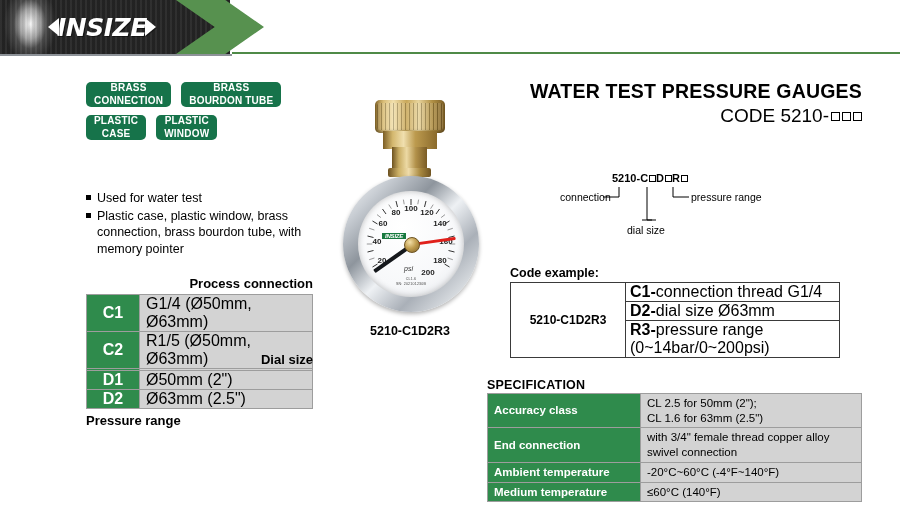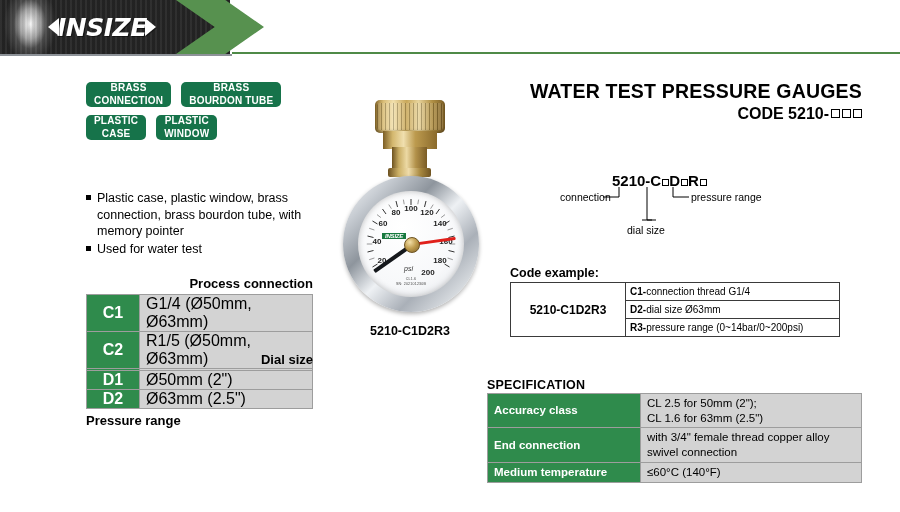--- a/index.html
+++ b/index.html
@@ -305,22 +305,22 @@
     top: 80px;
     width: 362px;
     text-align: right;
   }
   .title-main {
     font-size: 19.5px;
     font-weight: bold;
     letter-spacing: .2px;
   }
   .title-sub {
-    font-size: 16px;
-    font-weight: bold;
+    font-size: 19px;
+    font-weight: normal;
     margin-top: 2px;
   }
   .sq {
     display: inline-block;
     width: 9px; height: 9px;
     border: 1.4px solid #000;
     margin-left: 2px;
     vertical-align: 1px;
     box-sizing: border-box;
   }
@@ -330,42 +330,42 @@
     position: absolute;
     left: 560px;
     top: 172px;
     width: 300px;
     height: 62px;
     font-size: 10.5px;
   }
   .codekey-pattern {
     position: absolute;
     left: 52px; top: 0;
-    font-size: 15px;
+    font-size: 11px;
     font-weight: bold;
   }
   .codekey svg { position: absolute; left: 0; top: 0; }
   .ck-label { position: absolute; font-size: 10.5px; }
 
   .code-example-title {
     position: absolute;
     left: 510px; top: 266px;
     font-size: 12.5px;
     font-weight: bold;
   }
   .code-table {
     position: absolute;
     left: 510px; top: 282px;
     border-collapse: collapse;
     width: 330px;
     table-layout: fixed;
   }
   .code-table td {
     border: 1px solid #3a3a3a;
-    font-size: 10px;
+    font-size: 16px;
     height: 17px;
     padding: 0 4px;
     background: #ffffff;
   }
   .code-table .ex-code {
     width: 106px;
     text-align: center;
     font-weight: bold;
     font-size: 12px;
   }
@@ -434,25 +434,25 @@
     <div class="badge">
       <div>PLASTIC</div>
       <div>WINDOW</div>
     </div>
   </div>
 </div>
 
 <div class="bullets">
   <div class="bullet-item">
     <span class="bullet-mark"></span>
-    <span>Plastic case, plastic window, brass connection, brass bourdon tube, with memory pointer</span>
+    <span>Used for water test</span>
   </div>
   <div class="bullet-item">
     <span class="bullet-mark"></span>
-    <span>Used for water test</span>
+    <span>Plastic case, plastic window, brass connection, brass bourdon tube, with memory pointer</span>
   </div>
 </div>
 
 <div class="block-pc">
   <div class="sec-title">Process connection</div>
   <table class="opt-table">
     <tbody>
         <tr>
       <td class="opt-code">C1</td>
       <td class="opt-val">G1/4 (Ø50mm, Ø63mm)</td>
@@ -599,17 +599,21 @@
       <tr>
     <td class="spec-key">Accuracy class</td>
     <td class="spec-val" style="white-space:pre-line">CL 2.5 for 50mm (2");
 CL 1.6 for 63mm (2.5")</td>
   </tr>
   <tr>
     <td class="spec-key">End connection</td>
     <td class="spec-val">with 3/4" female thread copper alloy swivel connection</td>
   </tr>
   <tr>
+    <td class="spec-key">Ambient temperature</td>
+    <td class="spec-val">-20°C~60°C (-4°F~140°F)</td>
+  </tr>
+  <tr>
     <td class="spec-key">Medium temperature</td>
     <td class="spec-val">≤60°C (140°F)</td>
   </tr>
 </tbody>
   </table>
 
 </body></html>

